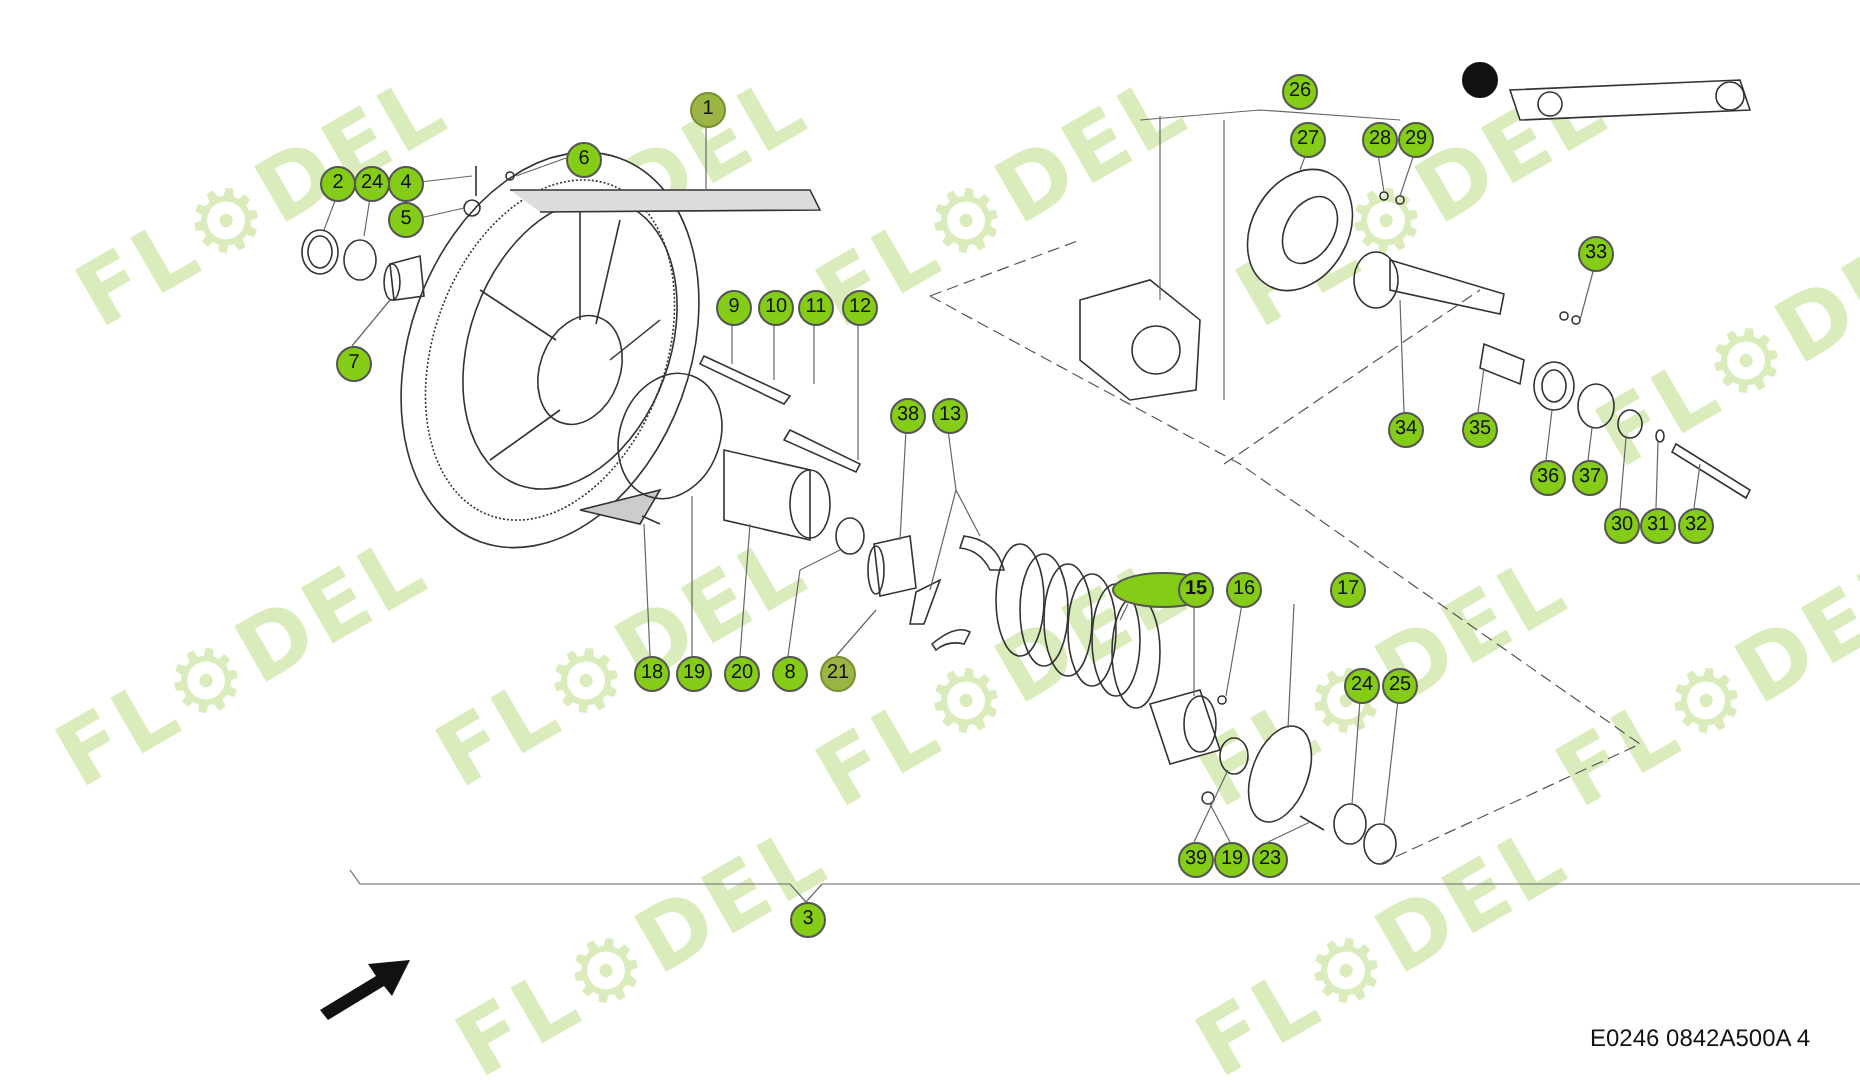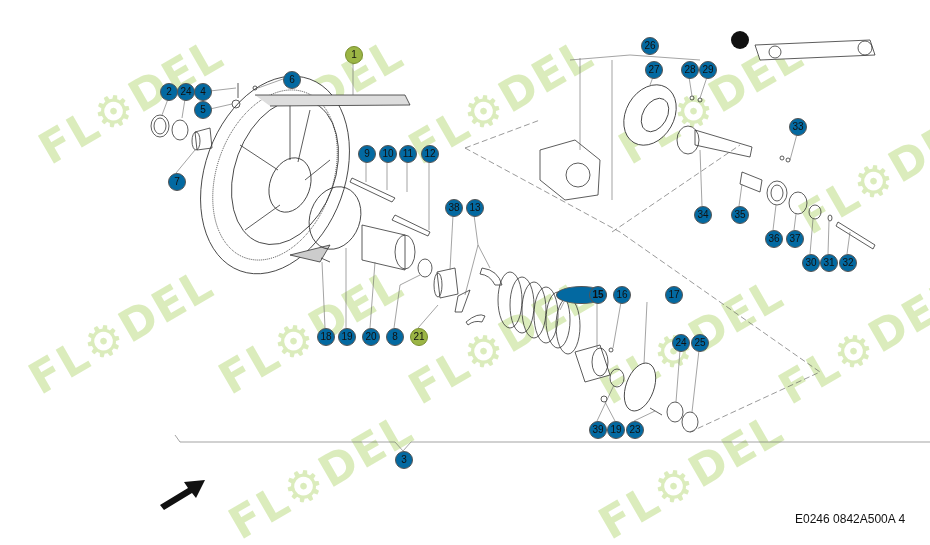--- a/index.html
+++ b/index.html
@@ -4,21 +4,21 @@
 <style>
   html, body { margin:0; padding:0; background:#ffffff; }
   body { width:930px; height:545px; position:relative; overflow:hidden;
          font-family:"Liberation Sans", sans-serif; }
   #stage { position:absolute; left:0; top:0; width:930px; height:545px; }
   svg { position:absolute; left:0; top:0; }
   .wm { position:absolute; color:#cfe6a6; font-family:"DejaVu Sans", sans-serif;
         font-weight:bold; font-size:44px; letter-spacing:2px; transform:rotate(-30deg);
         transform-origin:left top; opacity:0.75; white-space:nowrap; pointer-events:none; }
   .callout { position:absolute; width:16px; height:16px; margin-left:-8px; margin-top:-8px;
-             border:1px solid #555; border-radius:50%; background:#0369a1;
+             border:1px solid #555; border-radius:50%; background:#84cc16;
              font-size:10px; line-height:16px; text-align:center; color:#111;
              box-sizing:content-box; cursor:pointer; }
   .callout.hl { background:#9bb545; border-color:#7a8f30; }
   .code { position:absolute; left:795px; top:512px; font-size:12px; color:#111; }
 </style>
 </head>
 <body>
 
 <div id="stage">
 

